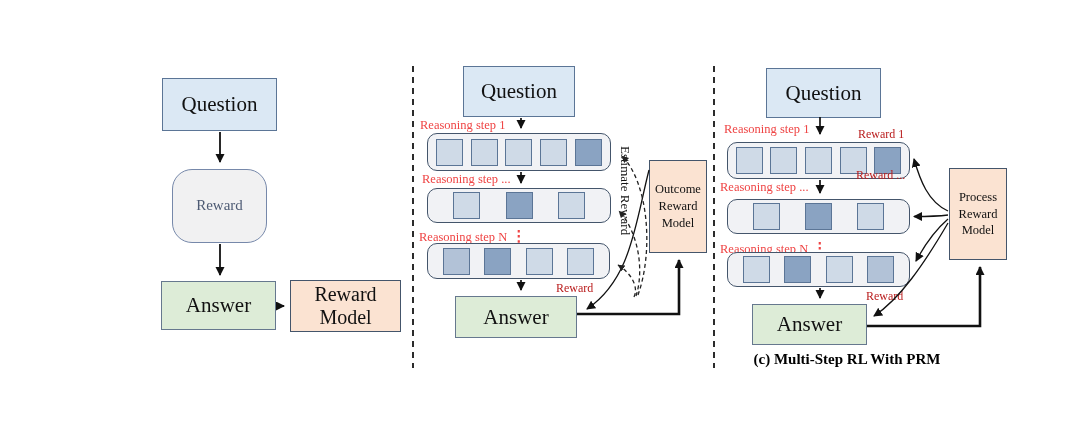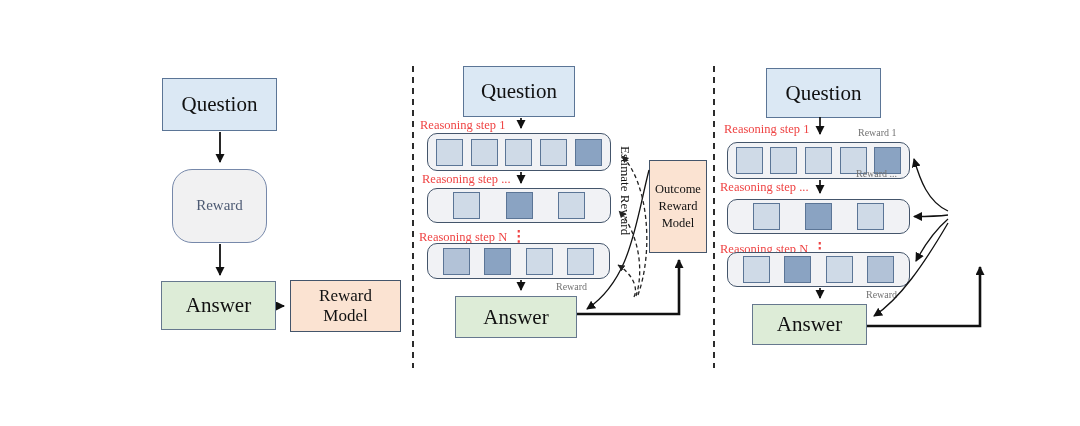--- a/index.html
+++ b/index.html
@@ -5,30 +5,30 @@
   html,body{margin:0;padding:0;background:#fff;}
   .stage{position:relative;width:1080px;height:426px;background:#ffffff;overflow:hidden;
          font-family:"Liberation Serif","DejaVu Serif",serif;color:#111;margin-left:44px;}
   .box{position:absolute;display:flex;align-items:center;justify-content:center;
        text-align:center;box-sizing:border-box;line-height:1.15;}
   .box-blue{background:var(--blue,#dbe8f4);border:1.6px solid #5b7596;}
   .box-green{background:var(--green,#ddecd7);border:1.6px solid #66788e;}
   .box-peach{background:var(--peach,#fbe3d2);border:1.6px solid #44556b;}
   .box-gray{background:#f1f1f2;border:1.6px solid #7688aa;border-radius:20px;color:#4d5a73;}
   .big-label{font-size:21px;}
-  .rm-label{font-size:17px;padding:0 12px;}
+  .rm-label{font-size:20px;padding:0 12px;}
   .ormprm-label{font-size:12.5px;line-height:1.35;}
   .row{position:absolute;display:flex;align-items:center;justify-content:space-evenly;
        background:#f1f2f5;border:1.8px solid #44556b;border-radius:10px;box-sizing:border-box;}
   .sq{width:27px;height:27px;border:1.5px solid #5b7596;box-sizing:border-box;}
   .sq-light{background:var(--sq_light,#cfdae7);}
   .sq-medium{background:var(--sq_medium,#b2c2d7);}
   .sq-dark{background:var(--sq_dark,#8aa3c2);}
   .lbl{position:absolute;font-size:12.5px;color:#ef4444;white-space:nowrap;font-family:Liberation Serif, serif;}
-  .rwlbl{position:absolute;font-size:10px;color:#737373;white-space:nowrap;}
+  .rwlbl{position:absolute;font-size:12px;color:#b91c1c;white-space:nowrap;}
   .cap{position:absolute;font-weight:bold;font-size:15px;color:#000;text-align:center;}
   .vdots{font-weight:bold;font-size:15px;margin-left:4px;}
   .vert{position:absolute;writing-mode:vertical-rl;font-size:13px;color:#111;white-space:nowrap;}
   .figcap{position:absolute;left:0;top:385px;width:1080px;text-align:center;
           font-size:19.5px;color:#000;}
   svg.overlay{position:absolute;left:0;top:0;pointer-events:none;}
 </style>
 </head>
 <body>
 
@@ -126,21 +126,25 @@
       <div class="sq sq-light"></div>
       <div class="sq sq-medium"></div>
     </div>
 
   <div class="box box-green big-label" style="left:708px;top:304px;width:115px;height:41px;">
     <span>Answer</span>
   </div>
 
   <div class="rwlbl" style="left:822px;top:289px;">Reward</div>
 
+  <div class="box box-peach ormprm-label" style="left:905px;top:168px;width:58px;height:92px;">
+    <span>Process Reward Model</span>
+  </div>
 
+  <div class="cap" style="left:673px;top:351px;width:260px;">(c) Multi-Step RL With PRM</div>
 
 
   <svg class="overlay" width="1080" height="426" viewBox="0 0 1080 426">
     <defs>
       <marker id="ah" markerUnits="userSpaceOnUse" markerWidth="11" markerHeight="11" refX="8" refY="4.5" orient="auto">
         <path d="M0,0 L9,4.5 L0,9 z" fill="#111"></path>
       </marker>
       <marker id="ahs" markerUnits="userSpaceOnUse" markerWidth="9" markerHeight="9" refX="6.5" refY="3.5" orient="auto">
         <path d="M0,0 L7,3.5 L0,7 z" fill="#222"></path>
       </marker>

